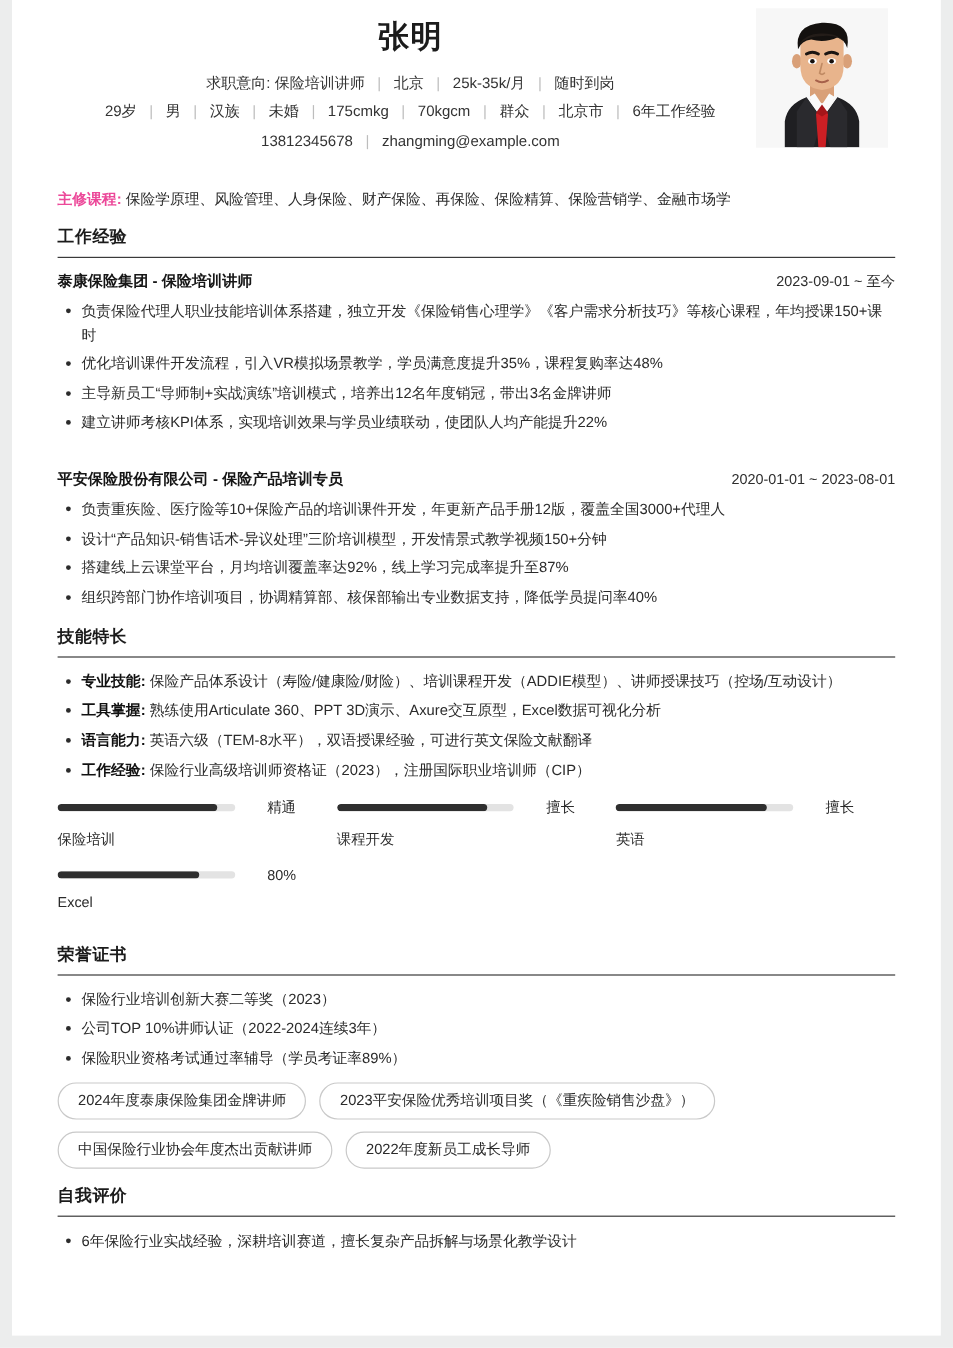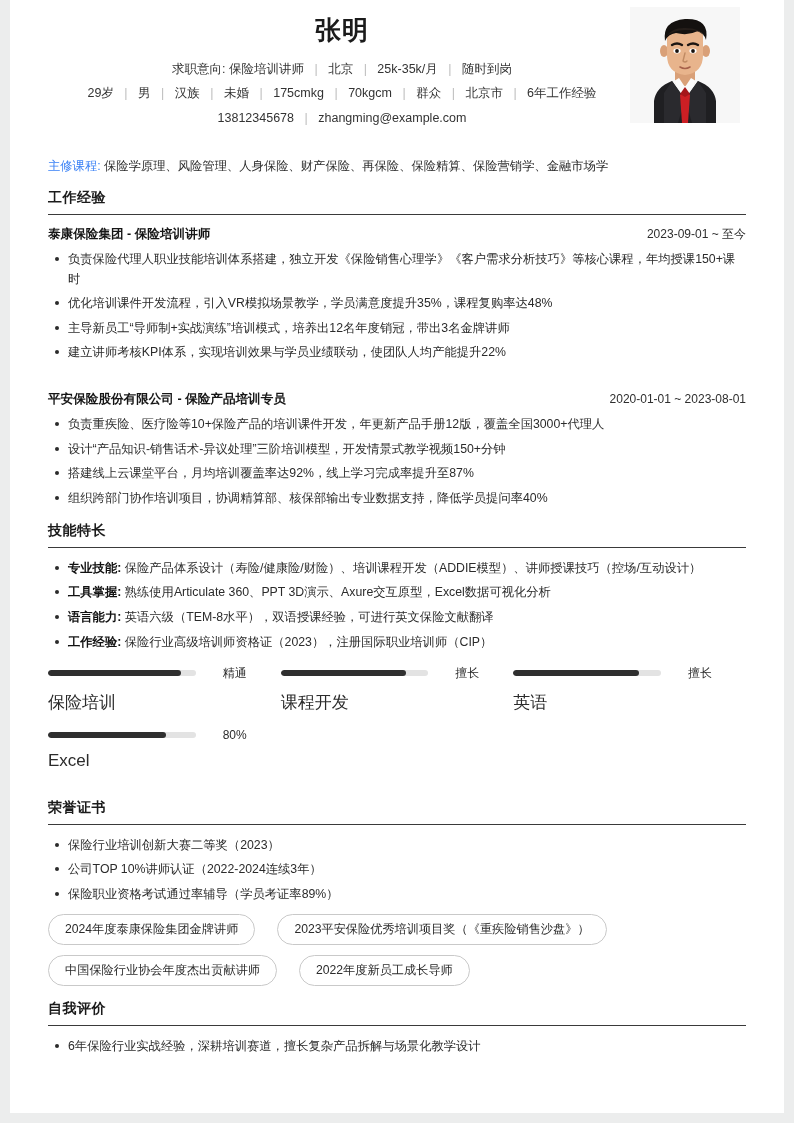--- a/index.html
+++ b/index.html
@@ -96,21 +96,21 @@
     color: #2e2e2e;
     white-space: nowrap;
     padding-left: 12px;
   }
   .entry-sub {
     font-size: 12.3px;
     color: #2b2b2b;
     margin-bottom: 4px;
     line-height: 1.5;
   }
-  .entry-sub b { font-weight: normal; color: #3b82f6; }
+  .entry-sub b { font-weight: bold; color: #ec4899; }
 
   ul.bullets {
     list-style: none;
     margin: 0;
     padding: 0;
   }
   ul.bullets li {
     position: relative;
     padding-left: 20px;
     font-size: 12.3px;
@@ -162,30 +162,30 @@
     background: #2f2f2f;
     border-radius: 3px;
   }
   .bar-level {
     font-size: 12px;
     color: #2b2b2b;
     white-space: nowrap;
     min-width: 30px;
   }
   .bar-name {
-    font-size: 17px;
+    font-size: 12px;
     color: #2b2b2b;
     margin-top: 9px;
   }
 
   
   .tags {
     display: flex;
     flex-wrap: wrap;
-    gap: 10px 22px;
+    gap: 10px 11px;
     margin-top: 10px;
   }
   .tag {
     border: 1px solid #c9c9c9;
     border-radius: 16px;
     padding: 6px 16px;
     font-size: 12.2px;
     color: #2b2b2b;
     background: #fff;
     white-space: nowrap;

